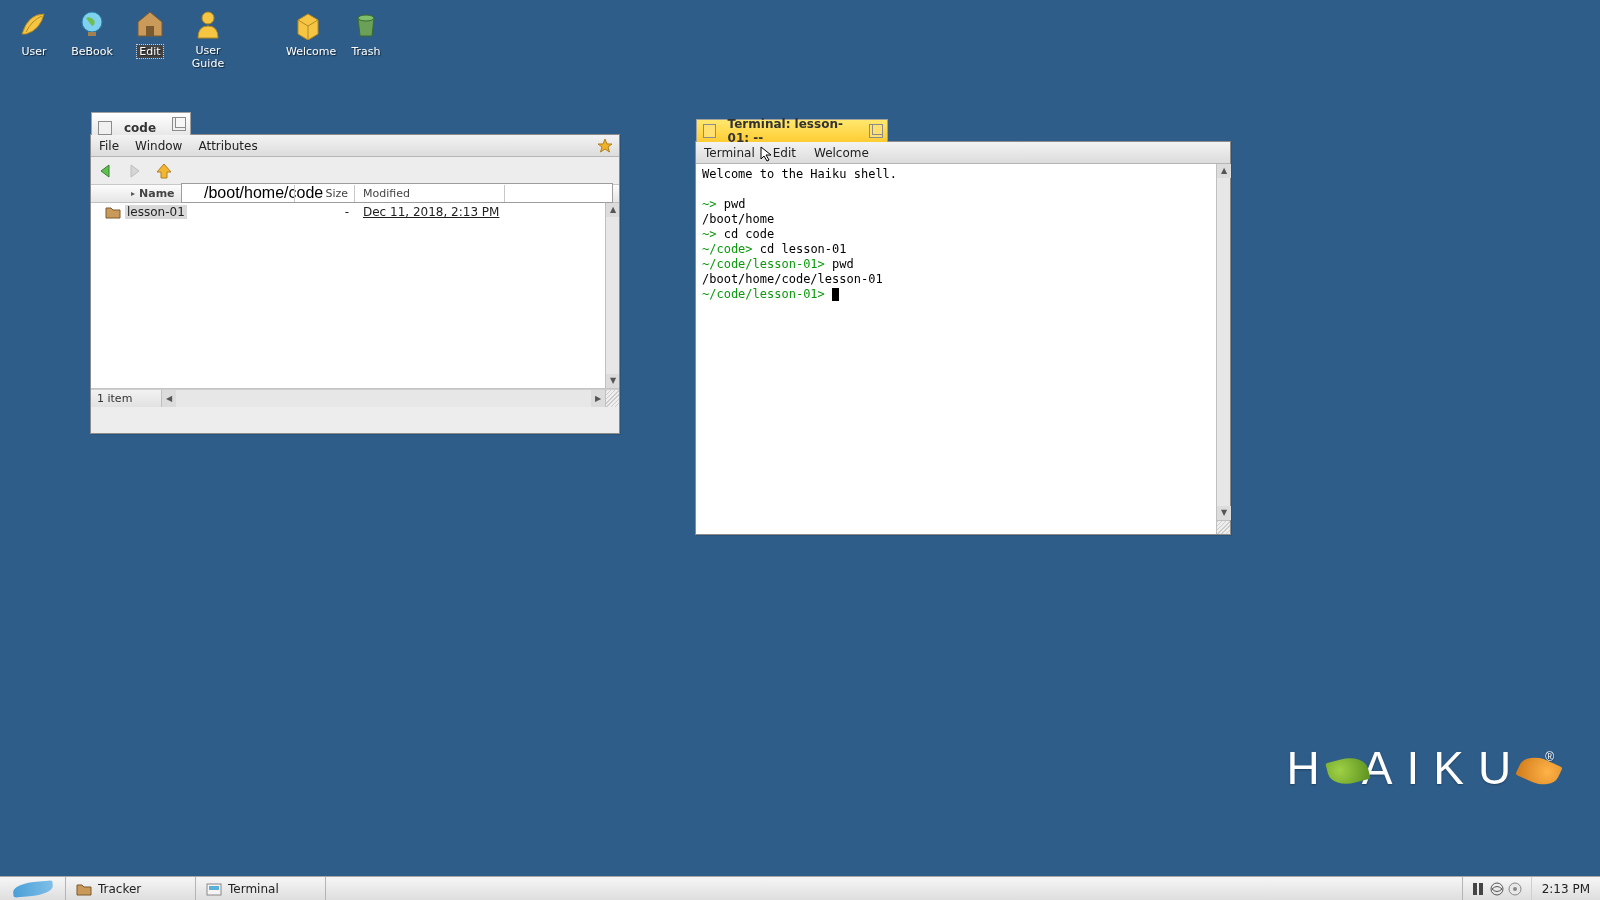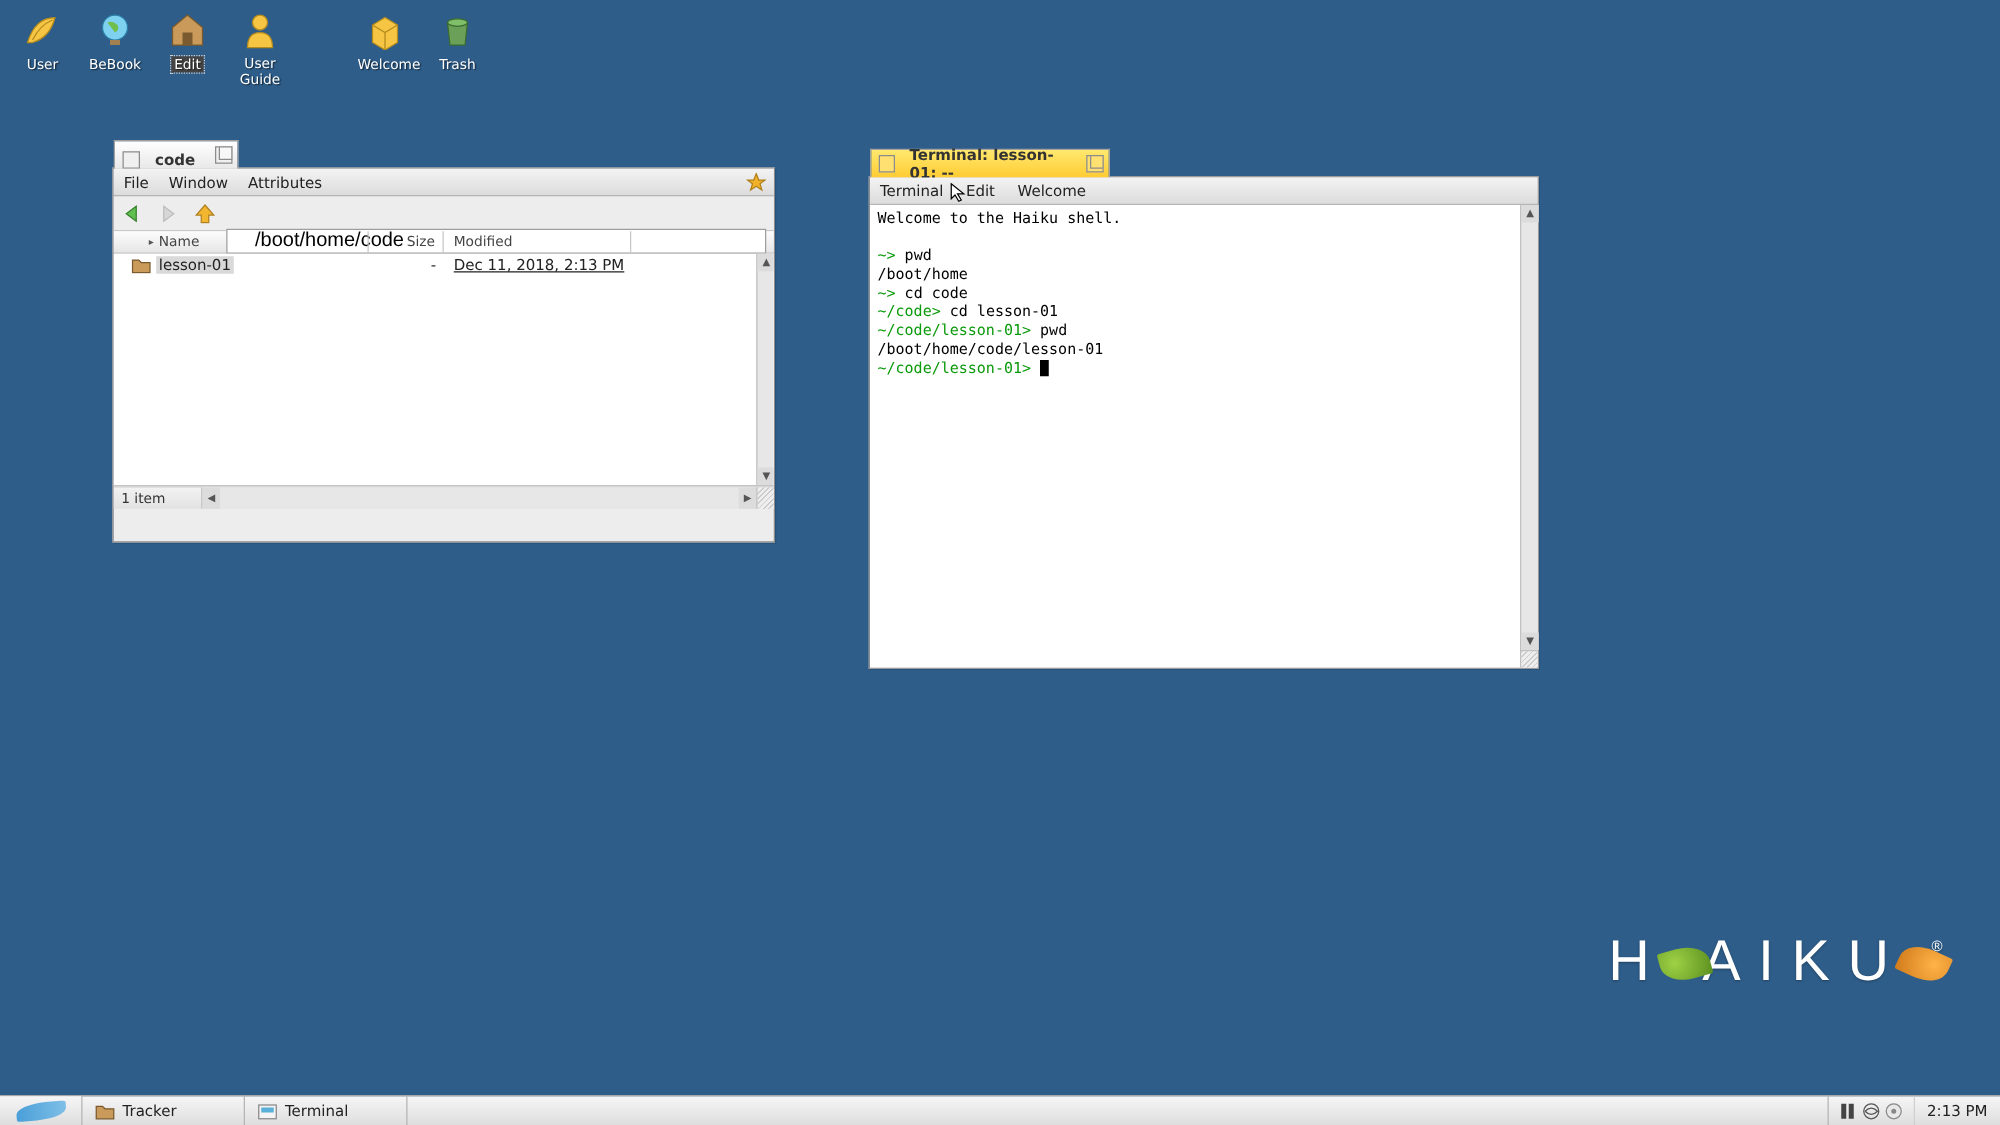--- a/index.html
+++ b/index.html
@@ -45,21 +45,21 @@
   font-size:12px; color:#222; position:relative;
 }
 .menubar .star { position:absolute; right:6px; top:3px; }
 .toolbar {
   height: 28px; background:#ededed; display:flex; align-items:center; gap:6px; padding:0 6px; border-bottom:1px solid #c8c8c8;
 }
 .navbtn { width:22px; height:20px; display:flex; align-items:center; justify-content:center; border-radius:2px; }
 .path-input { flex:1; height:20px; background:#fff; border:1px solid #9d9d9d; padding:0 22px; font-size:16px;margin-top:44px; }
 .columns { height:18px; background:linear-gradient(#fcfcfc,#e6e6e6); border-bottom:1px solid #c0c0c0; display:flex; font-size:11px; color:#444; align-items:center; }
 .columns .col { padding-left:8px; border-right:1px solid #c8c8c8; height:100%; display:flex; align-items:center; }
-.columns .col.name { flex:0 0 204px; padding-left:28px; }
+.columns .col.name { flex:0 0 204px; padding-left:40px;font-weight:bold; }
 .columns .col.name::before { content:"▸"; font-size:8px; margin-right:4px; color:#555;}
 .columns .col.size { flex:0 0 60px; justify-content:flex-end; padding-right:6px; }
 .columns .col.mod { flex:0 0 150px; }
 .columns .col.rest { flex:1; border-right:none; }
 .filelist { height: 186px; background:#fff; border-bottom:1px solid #c4c4c4; font-size:12px; color:#222; overflow:hidden; position:relative;}
 .filerow { display:flex; align-items:center; height:18px; }
 .filerow .icon { width:34px; display:flex; justify-content:flex-end; padding-right:4px;}
 .filerow .name { width:170px; }
 .filerow .name span { background:#d9d9d9; padding:0 2px; }
 .filerow .size { width:60px; text-align:right; padding-right:6px; }

